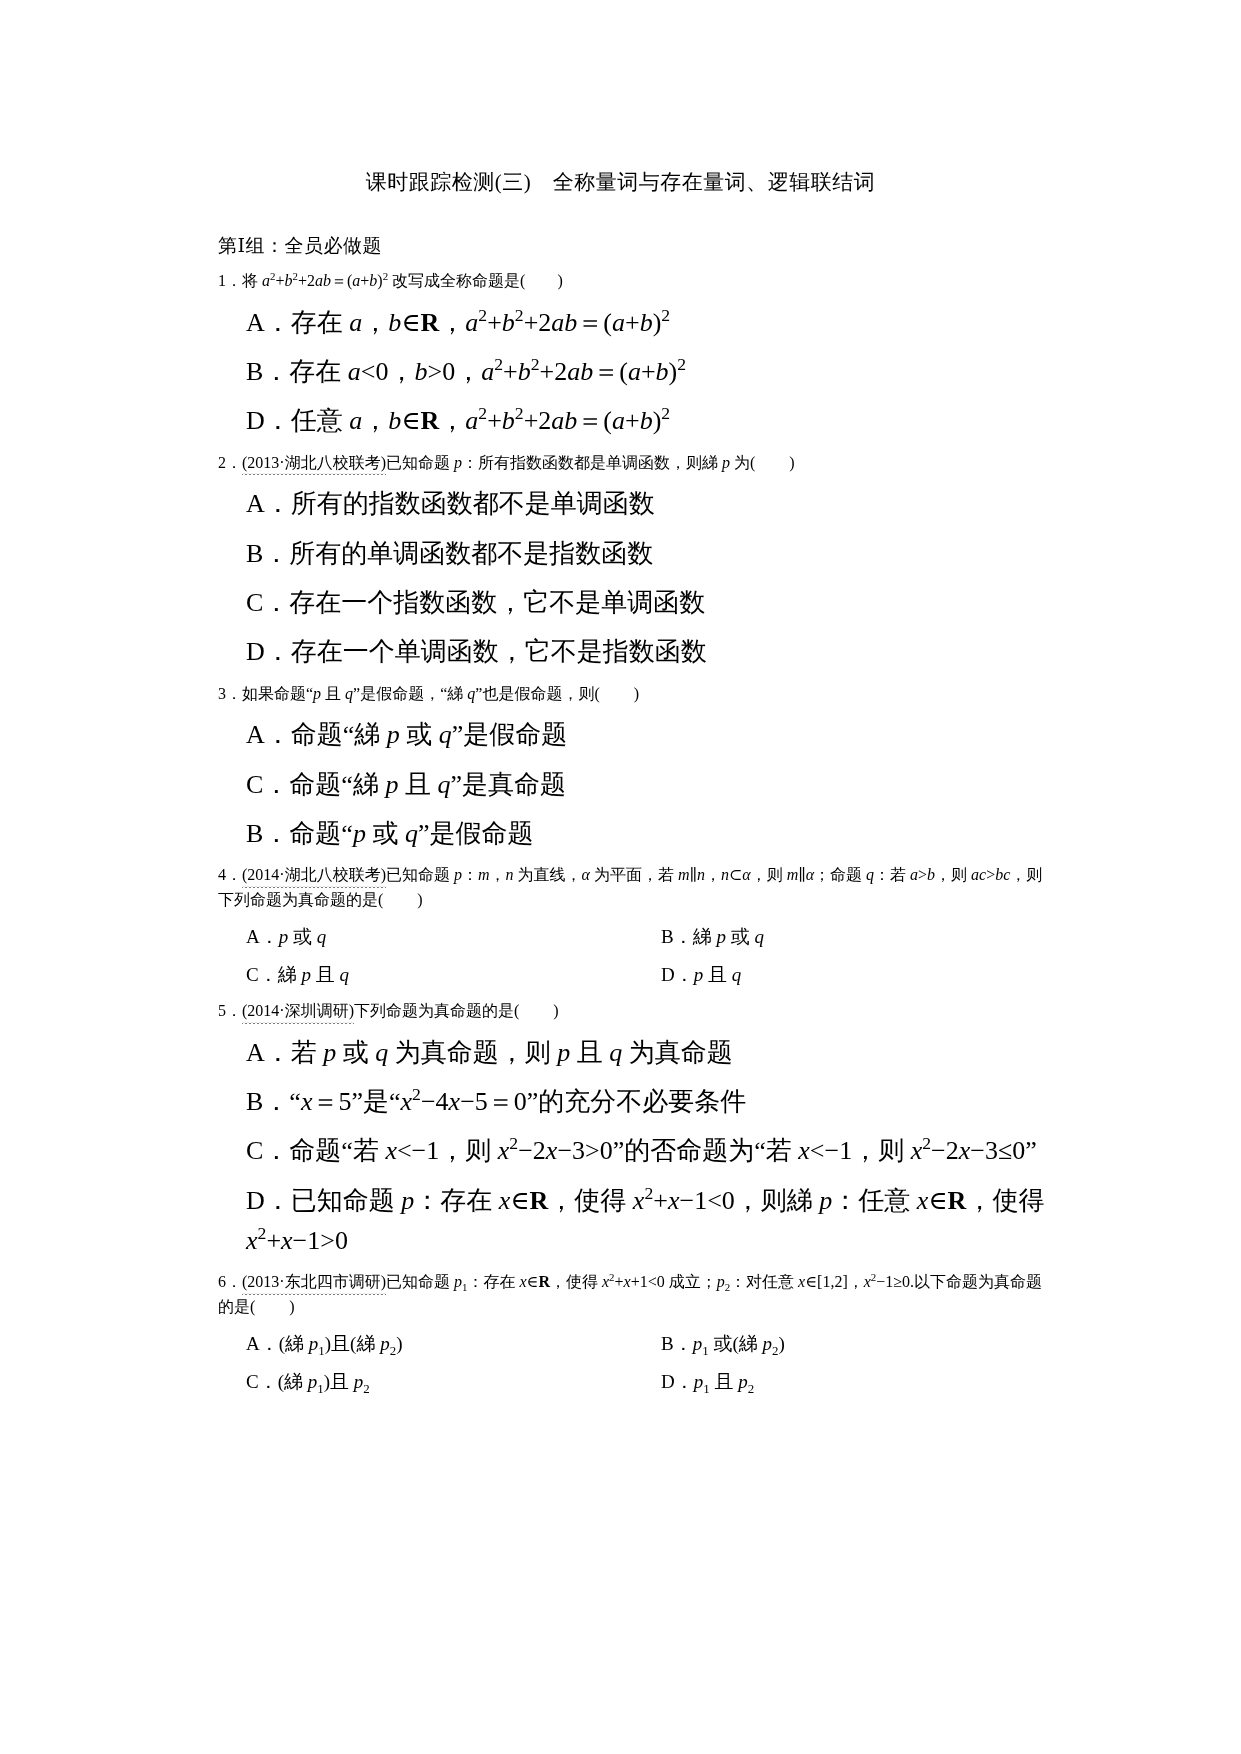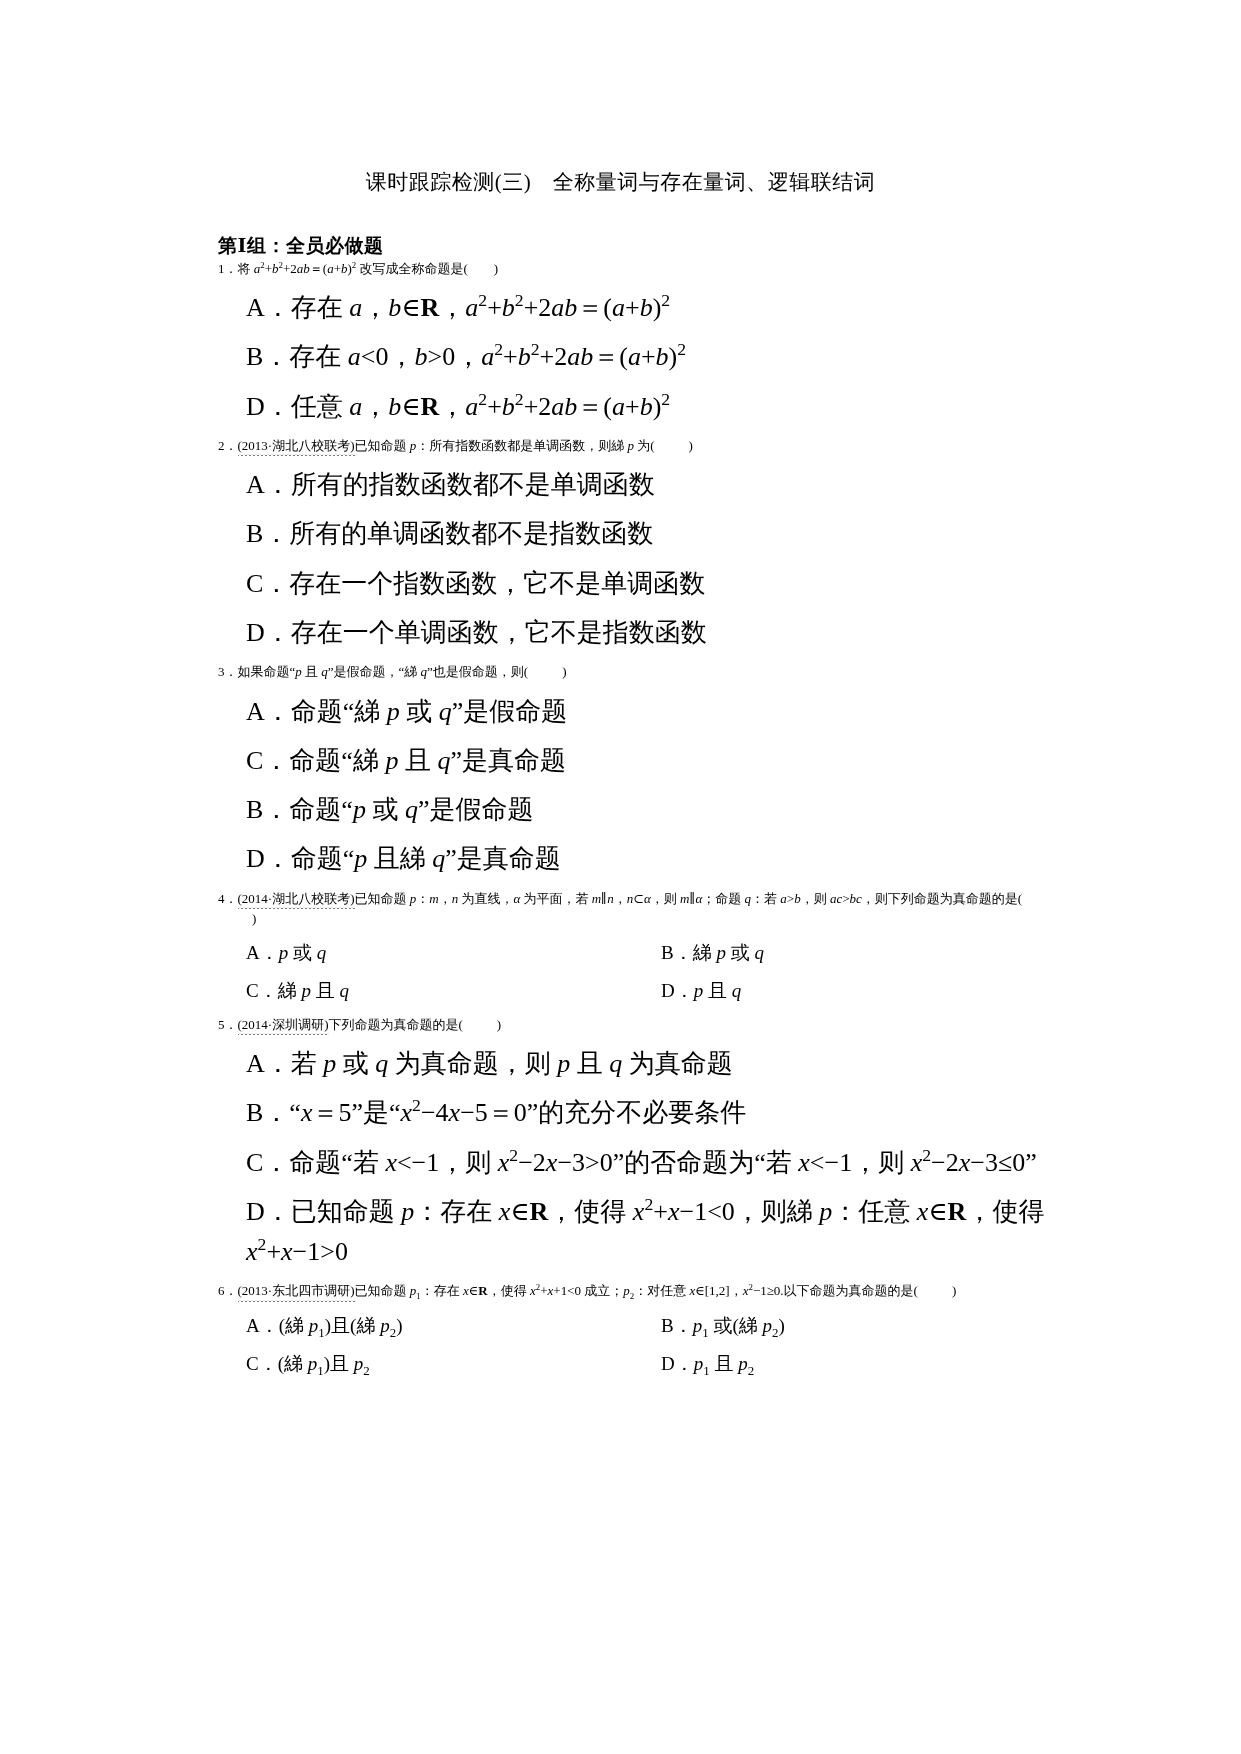--- a/index.html
+++ b/index.html
@@ -30,26 +30,26 @@
     letter-spacing: 0.5px;
   }
   .content {
     position: absolute;
     left: 218px;
     top: 233px;
     width: 830px;
   }
   .group-head {
     font-size: 19px;
-    font-weight: bold;
-    margin-bottom: 0;
+    font-weight: normal;
+    margin-bottom: 10px;
     letter-spacing: 0.5px;
   }
   .q {
-    font-size: 13px;
+    font-size: 16px;
     line-height: 1.55;
     margin-bottom: 9px;
   }
   .stem-wrap {
     margin-bottom: 9px;
   }
   .opt {
     font-size: 26px;
     line-height: 1.55;
     margin-bottom: 9px;
@@ -127,21 +127,20 @@
     <div class="opt">B．所有的单调函数都不是指数函数</div>
     <div class="opt">C．存在一个指数函数，它不是单调函数</div>
     <div class="opt">D．存在一个单调函数，它不是指数函数</div>
 
     <div class="q stem-wrap">
       <span>3．</span>如果命题“<i class="v">p</i> 且 <i class="v">q</i>”是假命题，“綈 <i class="v">q</i>”也是假命题，则(<span class="blank"></span>)
     </div>
     <div class="opt">A．命题“綈 <i class="v">p</i> 或 <i class="v">q</i>”是假命题</div>
     <div class="opt">C．命题“綈 <i class="v">p</i> 且 <i class="v">q</i>”是真命题</div>
     <div class="opt">B．命题“<i class="v">p</i> 或 <i class="v">q</i>”是假命题</div>
-    <div class="opt">D．命题“<i class="v">p</i> 且綈 <i class="v">q</i>”是真命题</div>
 
     <div class="q stem-wrap">
       <span>4．</span><span class="src"><span>(2014·湖北八校联考)</span><span class="wavy"></span></span>已知命题 <i class="v">p</i>：<i class="v">m</i>，<i class="v">n</i> 为直线，<i class="v">α</i> 为平面，若 <i class="v">m</i>∥<i class="v">n</i>，<i class="v">n</i>⊂<i class="v">α</i>，则 <i class="v">m</i>∥<i class="v">α</i>；命题 <i class="v">q</i>：若 <i class="v">a</i>&gt;<i class="v">b</i>，则 <i class="v">ac</i>&gt;<i class="v">bc</i>，则下列命题为真命题的是(<span class="blank"></span>)
     </div>
     <div class="opts2">
       <div>A．<i class="v">p</i> 或 <i class="v">q</i></div>
       <div>B．綈 <i class="v">p</i> 或 <i class="v">q</i></div>
     </div>
     <div class="opts2">
       <div>C．綈 <i class="v">p</i> 且 <i class="v">q</i></div>

